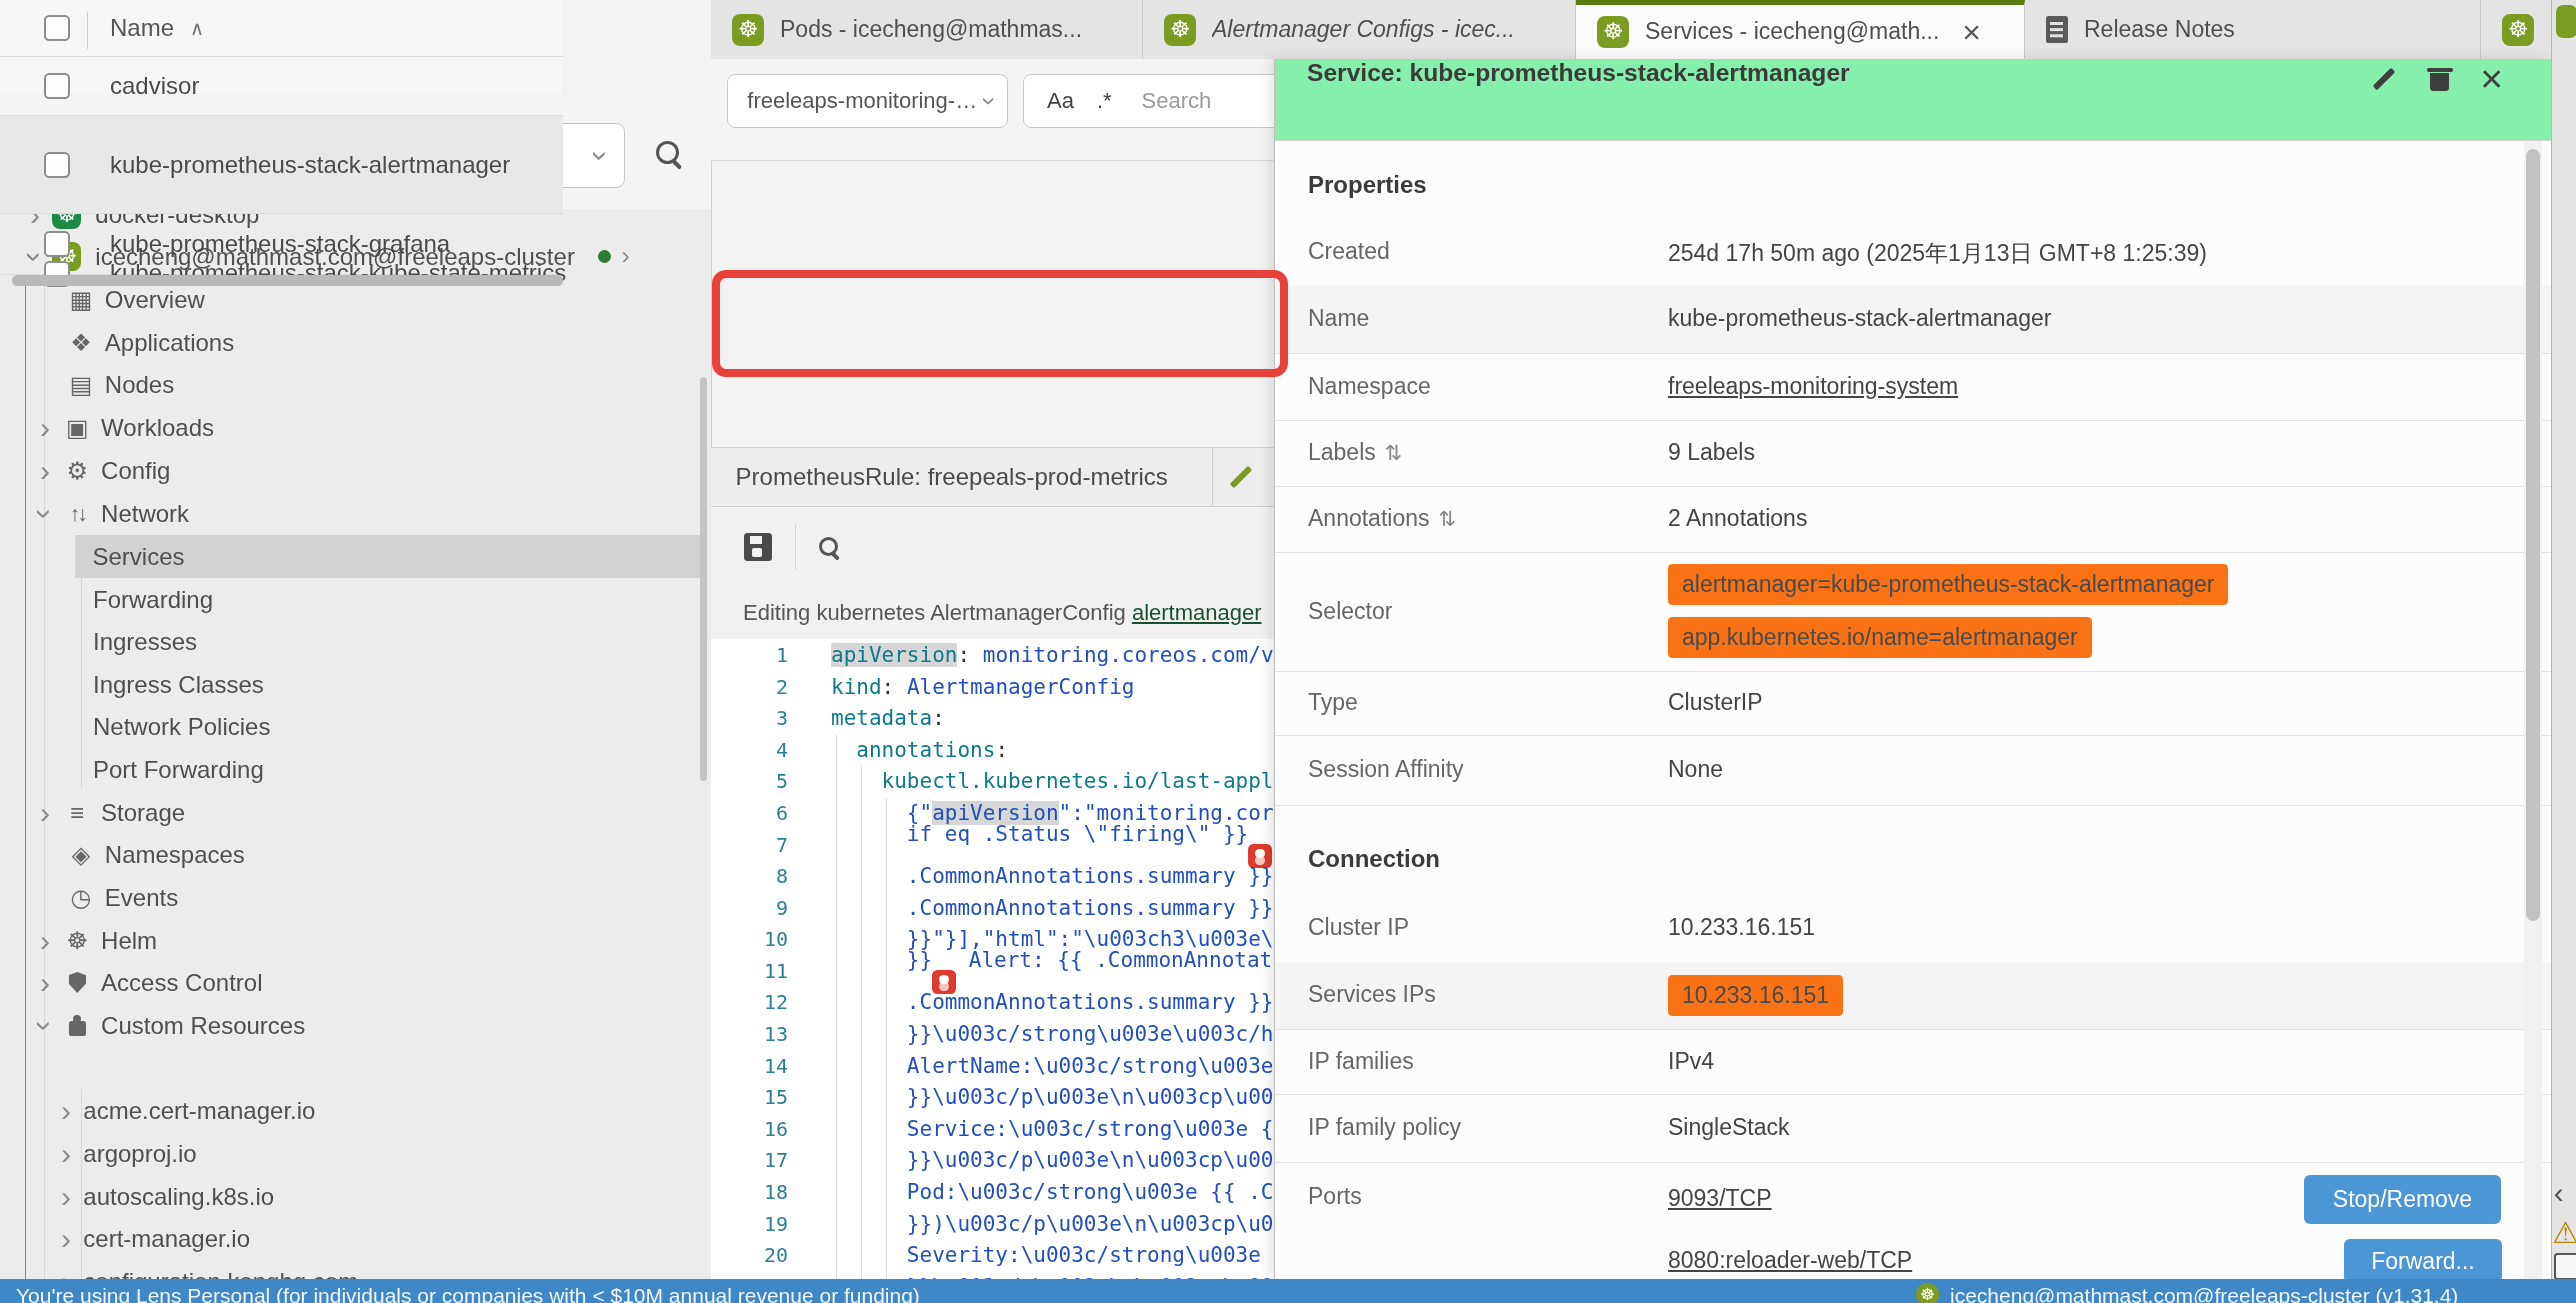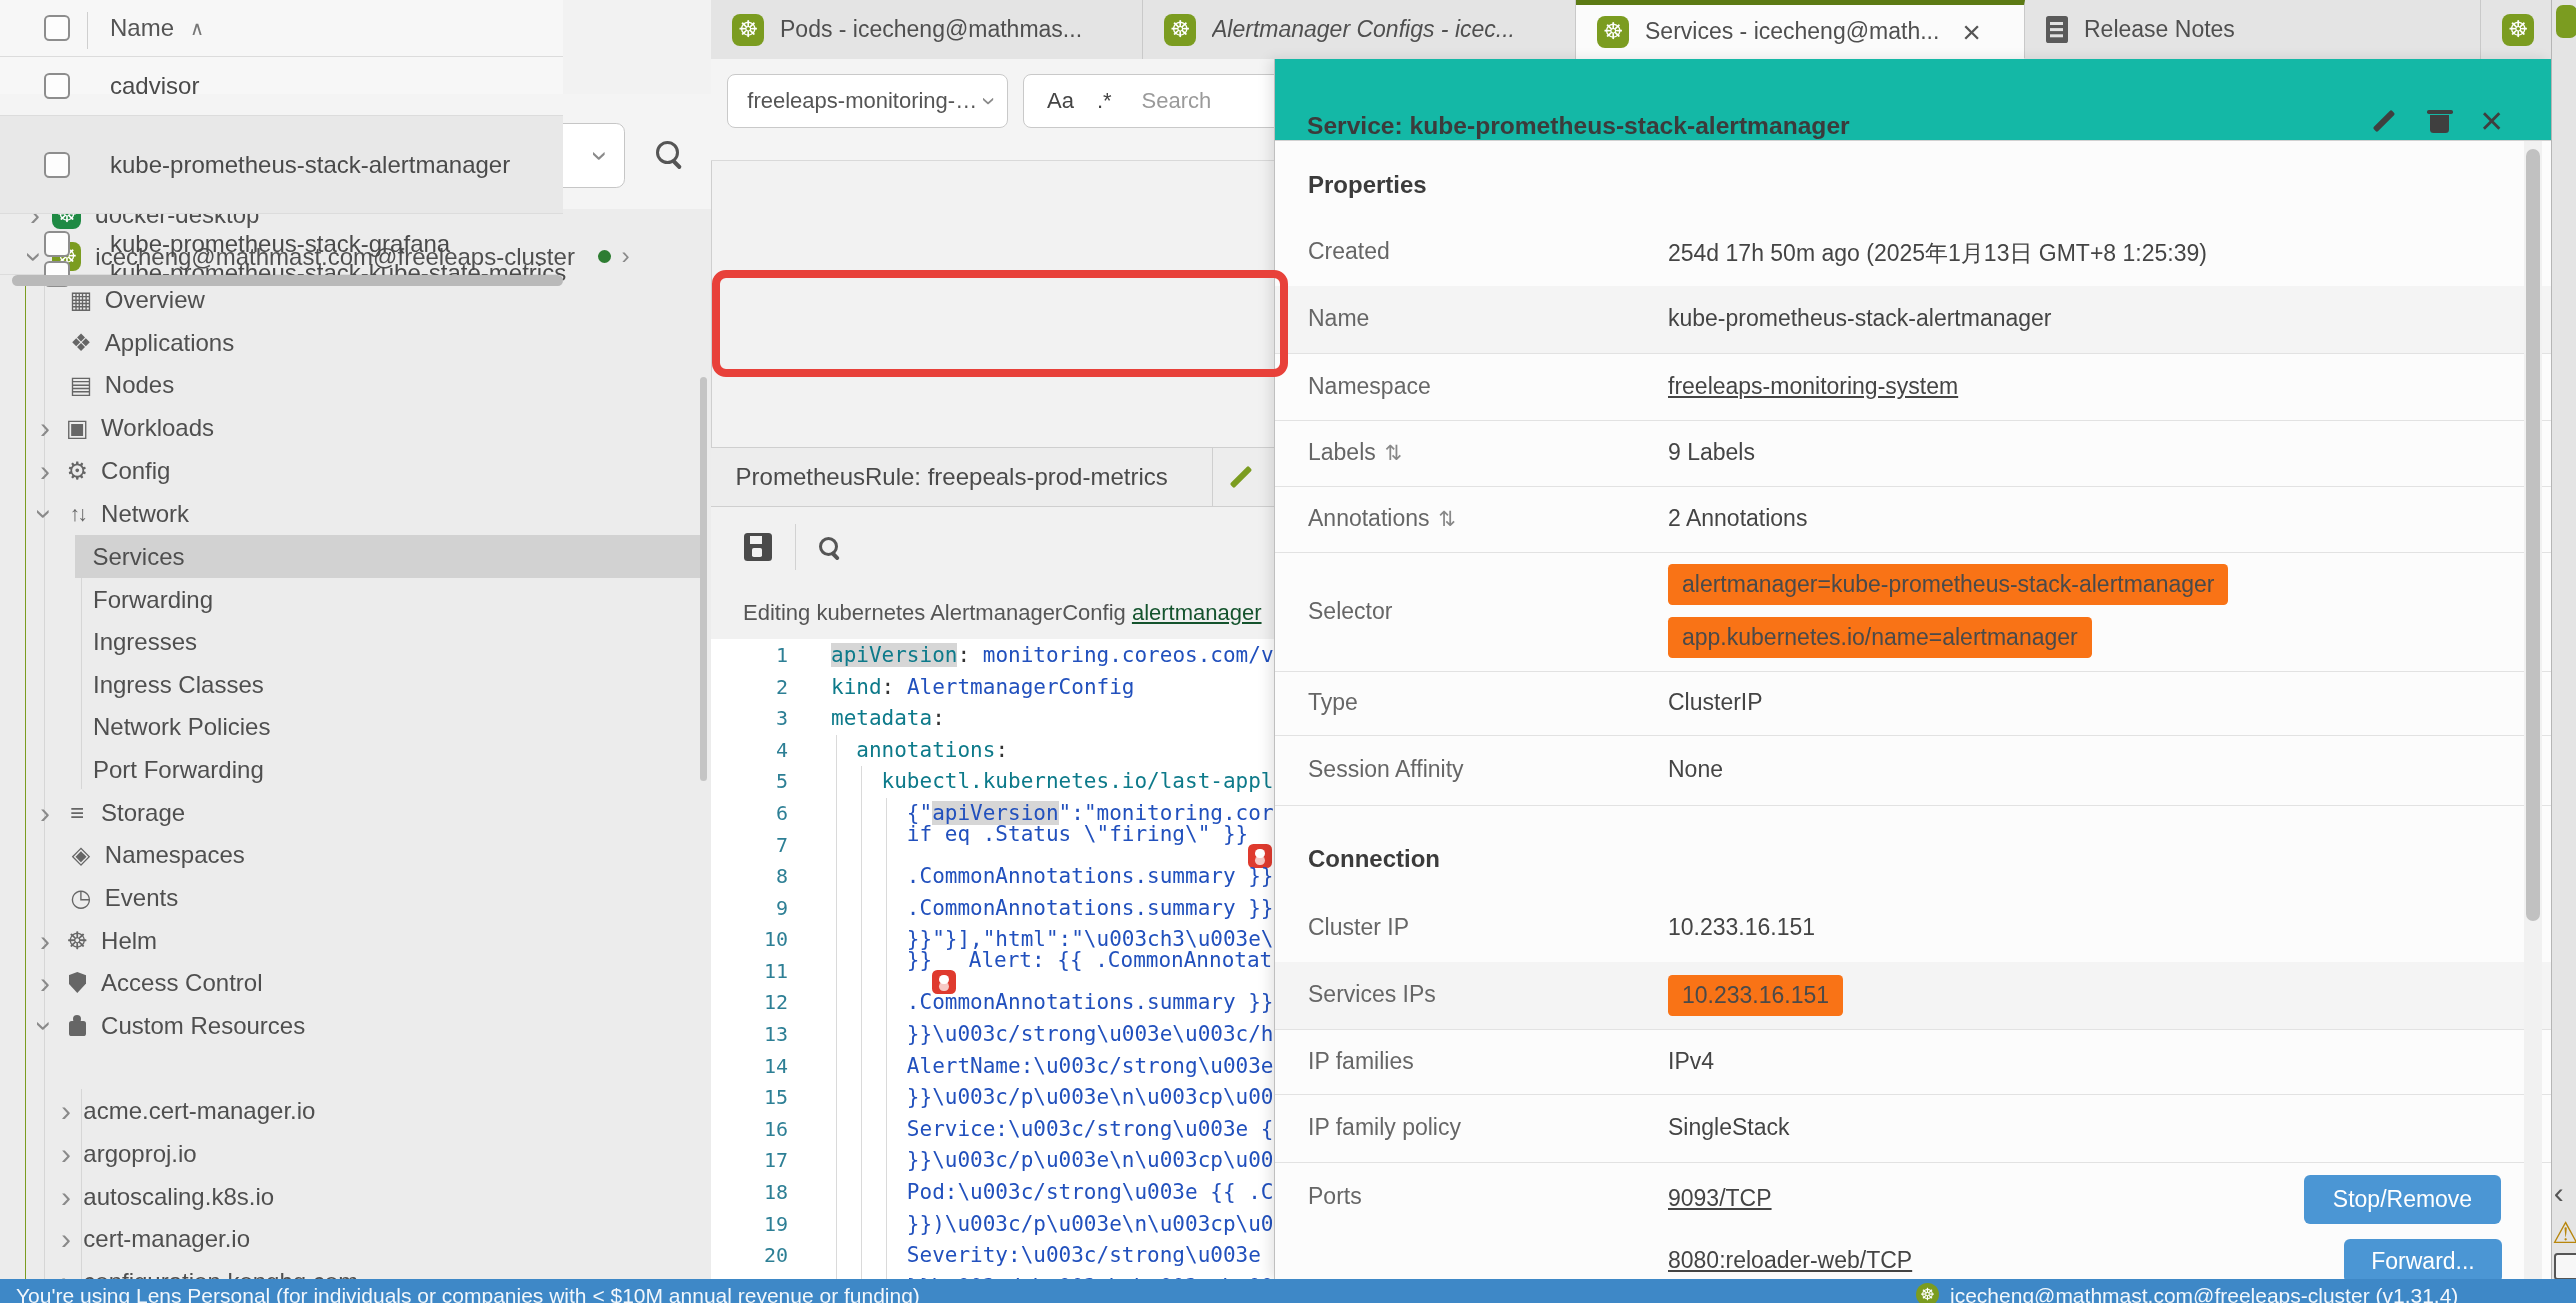--- a/index.html
+++ b/index.html
@@ -101,21 +101,21 @@
   .code-line .ln{position:absolute;left:0;width:77px;text-align:right;color:#2d7f95;font-size:20px;}
   .code-line .code{position:absolute;left:120px;white-space:pre;}
   .tok-key{color:#0d7a8a;} .tok-str{color:#2150bd;} .tok-pun{color:#333;}
   .tok-hl{background:#d6d6d6;}
   .tok-emoji{display:inline-block;width:24px;height:24px;background:#df3a2e;border-radius:5.3px;vertical-align:-3.5px;position:relative;font-size:0;color:transparent;}
   .tok-emoji::after{content:"";position:absolute;left:7px;top:4.4px;width:9.7px;height:9.7px;background:#fff;border-radius:50%;box-shadow:0 7px 0 #f7c9c5;}
   .iguide{position:absolute;width:1.3px;background:#dadada;}
 
   
   #drawer{left:1274px;top:59px;width:1277px;height:1220px;background:#fcfcfc;border-left:0.9px solid #bfbfbf;box-shadow:-5.3px 0 12.3px rgba(0,0,0,0.10);}
-  #drawer-title{position:absolute;left:0;top:0;width:1277px;height:82px;background:#14b8a6;border-bottom:0.9px solid #d2d2d2;display:flex;align-items:flex-end;box-sizing:border-box;}
+  #drawer-title{position:absolute;left:0;top:0;width:1277px;height:82px;background:#86efac;border-bottom:0.9px solid #d2d2d2;display:flex;align-items:flex-start;box-sizing:border-box;}
   #drawer-title .dtitle{margin-left:32px;font-size:24.6px;font-weight:700;color:#3b3b3b;flex:1;}
   #drawer-title .dicos{display:flex;align-items:center;margin-right:49px;gap:30px;}
   .icon-trash{width:21px;height:24.6px;position:relative;}
   .icon-trash::before{content:"";position:absolute;left:-2.6px;top:1.8px;width:26px;height:3.5px;background:#3f3f3f;border-radius:1.8px;}
   .icon-trash::after{content:"";position:absolute;left:0.9px;top:7px;width:19.3px;height:17.5px;background:#3f3f3f;border-radius:0 0 3.5px 3.5px;}
   .icon-close{font-size:39px;color:#3f3f3f;line-height:1;}
   .drawer-head{position:absolute;left:33px;font-size:24px;font-weight:700;color:#3b3b3b;}
   .drow{position:absolute;left:0;width:1277px;box-sizing:border-box;}
   .drow .dl{position:absolute;left:33px;font-size:23px;color:#666;white-space:nowrap;}
   .drow .dv{position:absolute;left:393px;font-size:23px;color:#444;white-space:nowrap;}

